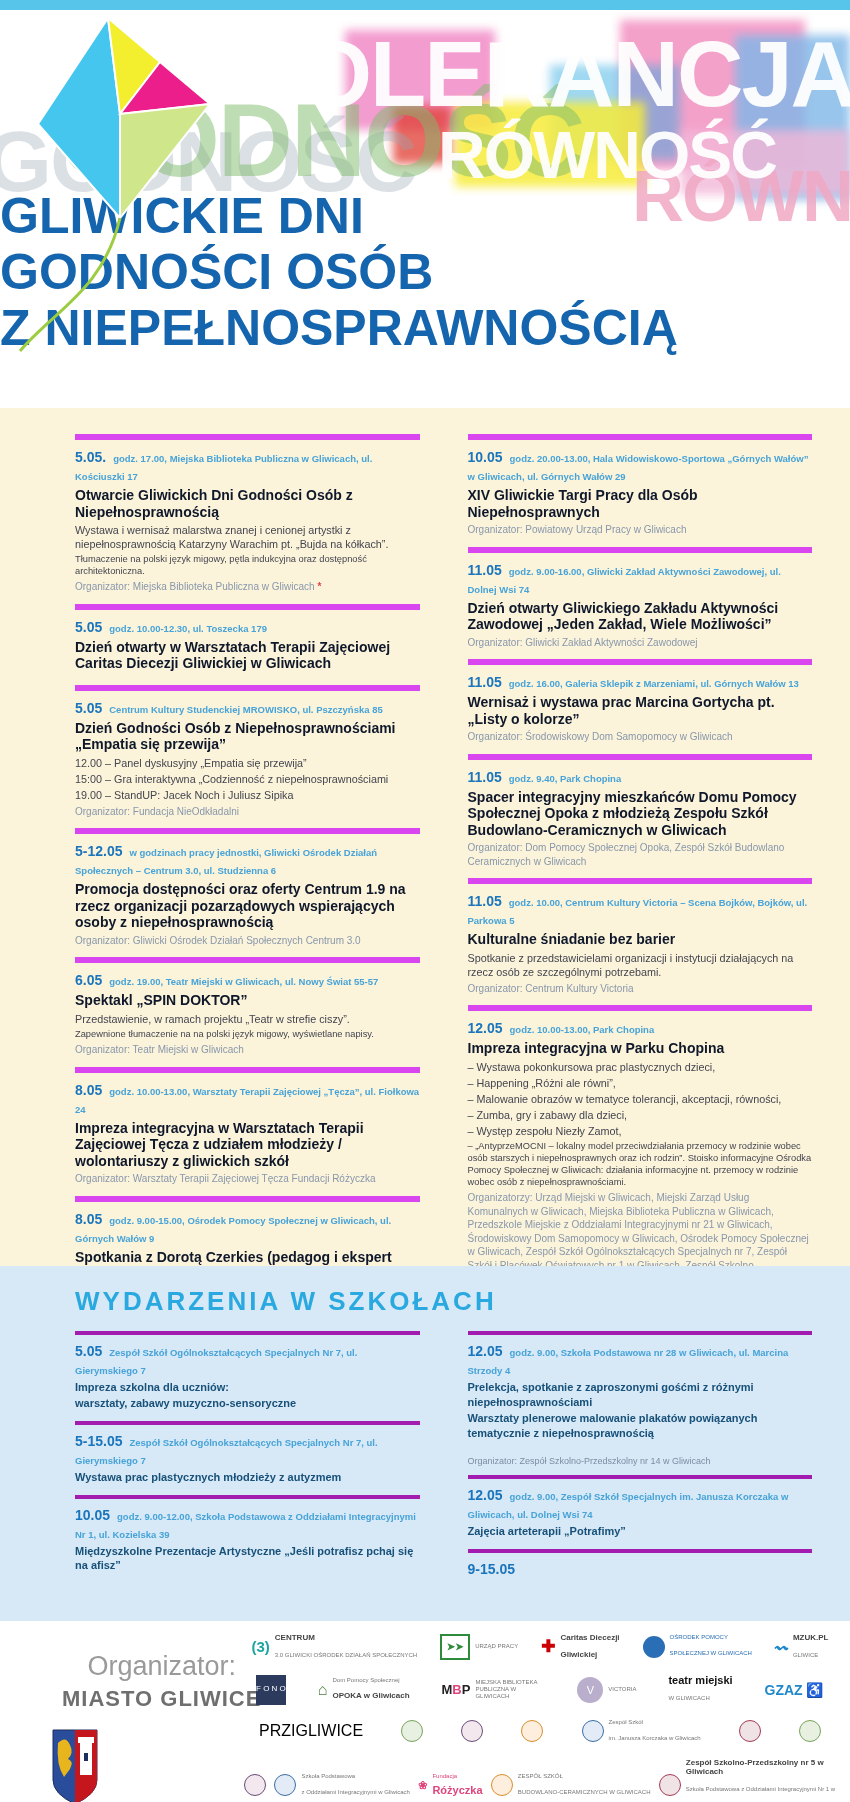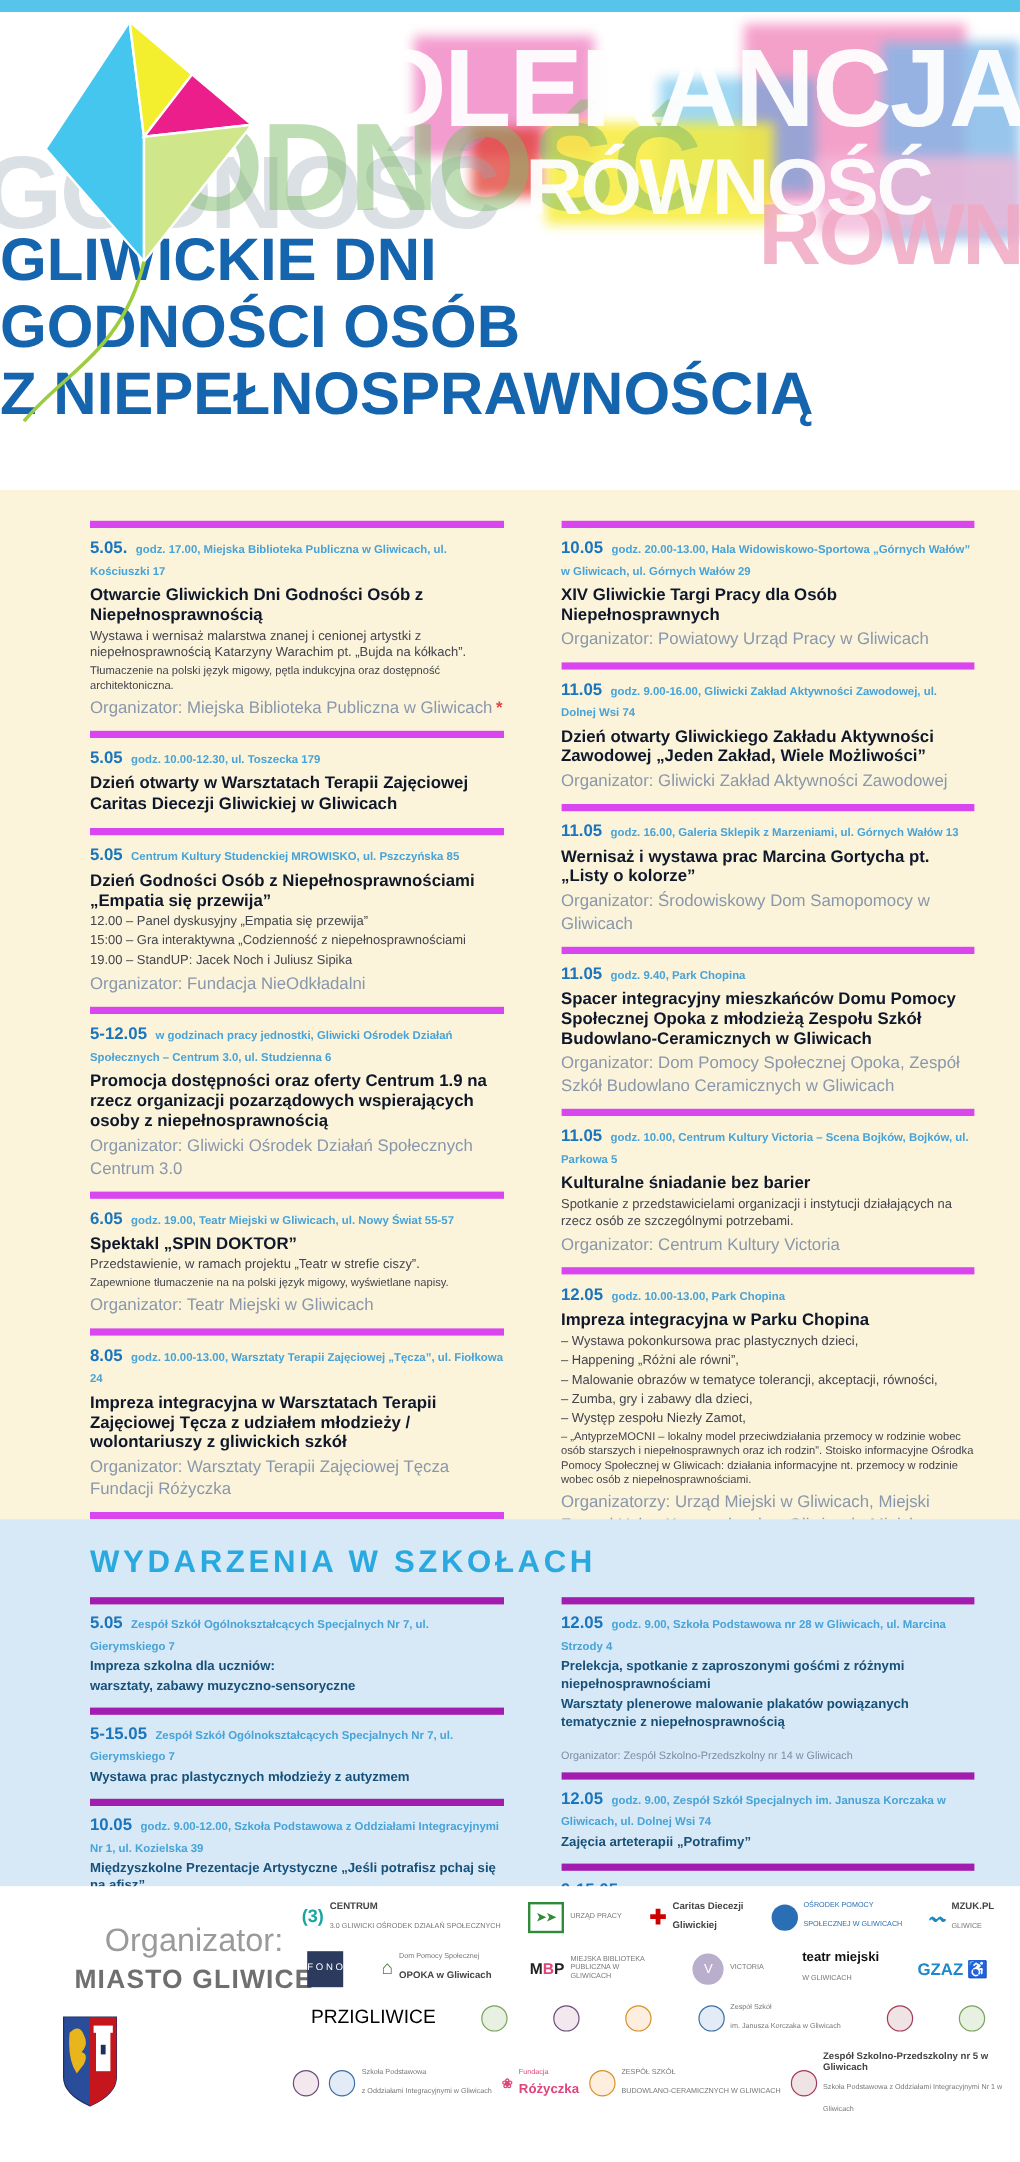--- a/index.html
+++ b/index.html
@@ -25,27 +25,27 @@
   .main{background:#FBF4DB;height:858px;overflow:hidden;padding:26px 38px 0 75px;box-sizing:border-box;}
   .cols{display:flex;gap:48px;}
   .col{width:345px;}
   .event{border-top:6px solid #d946ef;padding:8px 0 10px;}
   .ehead{margin-bottom:2px;}
   .date{color:#1B75BC;font-weight:bold;font-size:14px;margin-right:7px;}
   .meta{color:#47A3D8;font-size:9.5px;font-weight:bold;}
   .etitle{color:#0f172a;font-size:14px;font-weight:bold;line-height:1.18;margin:3px 0 3px;}
   .desc{color:#43444E;font-size:10.8px;line-height:1.3;margin:2px 0;}
   .small{color:#43444E;font-size:9.3px;line-height:1.3;margin:2px 0;}
-  .org{color:#8897AB;font-size:14px;line-height:1.35;margin:3px 0 0;}
+  .org{color:#8897AB;font-size:10px;line-height:1.35;margin:3px 0 0;}
   .ast{color:#E6414B;font-weight:bold;margin-left:3px;}
 
   
-  .schools{background:#D7E9F6;height:306px;overflow:hidden;padding:10px 38px 0 75px;box-sizing:border-box;}
+  .schools{background:#D7E9F6;height:355px;overflow:hidden;padding:10px 38px 0 75px;box-sizing:border-box;}
   .schools h2{color:#29A9E0;font-size:26px;font-weight:bold;letter-spacing:3px;margin:10px 0 14px;}
-  .sevent{border-top:6px solid #a21caf;padding:7px 0 9px;}
+  .sevent{border-top:4px solid #a21caf;padding:7px 0 9px;}
   .sline{color:#175079;font-weight:bold;font-size:11px;line-height:1.35;margin:1px 0;}
   .sorg{color:#7C8CA4;font-size:9px;margin:16px 0 0;}
 
   
   .footer{position:relative;background:#fff;height:248px;}
   .organizer{position:absolute;left:62px;top:30px;text-align:center;}
   .org-label{color:#9a9a9a;font-size:27px;}
   .org-name{color:#6f6f6f;font-size:22px;font-weight:bold;letter-spacing:1px;margin-top:4px;}
   .crest{position:absolute;left:52px;top:108px;}
   .logos{position:absolute;left:240px;top:12px;width:600px;}

